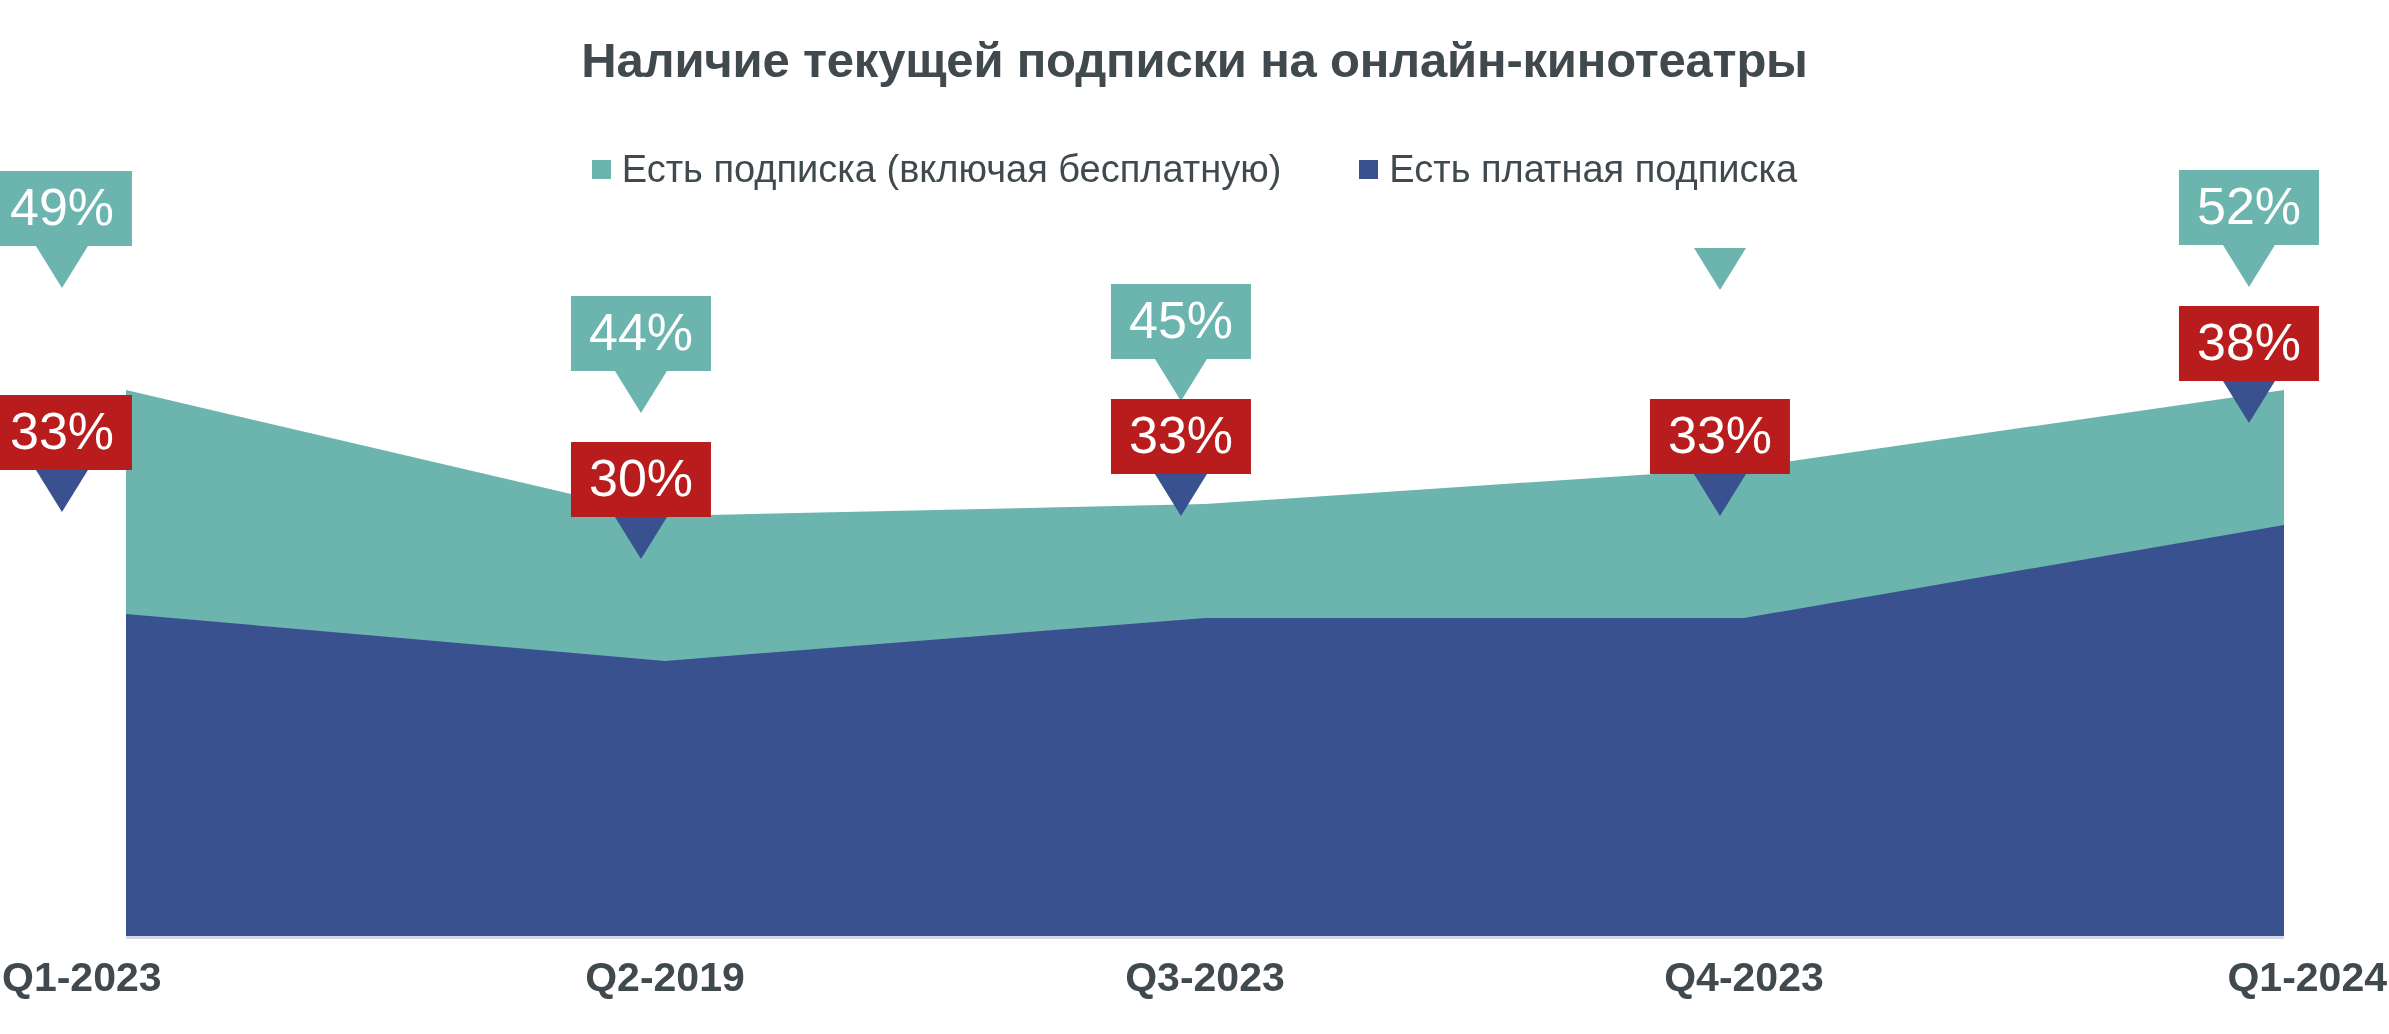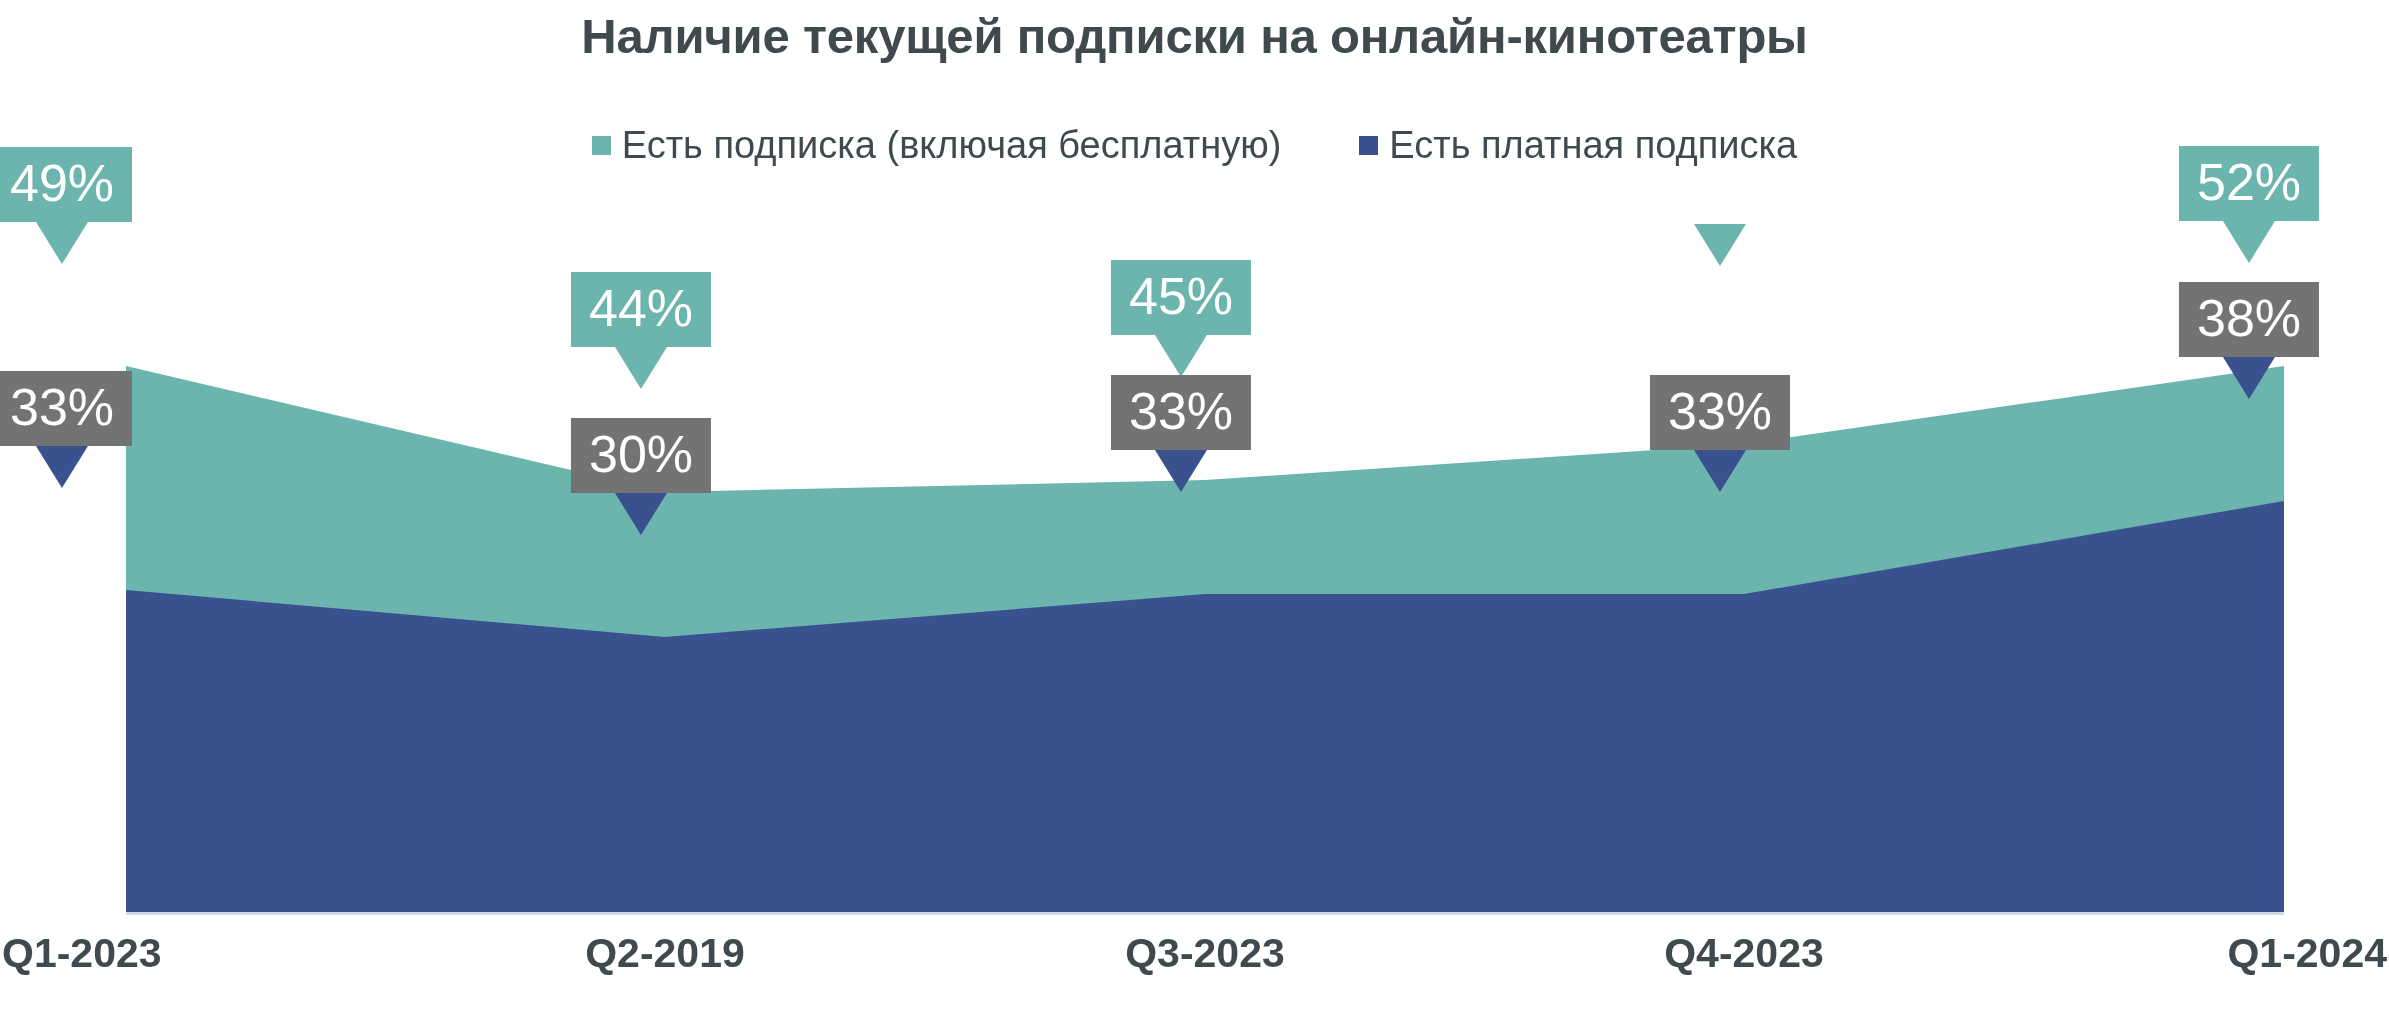--- a/index.html
+++ b/index.html
@@ -11,20 +11,21 @@
     width: 2389px;
     height: 1034px;
     position: relative;
     overflow: hidden;
     font-family: "Liberation Sans", sans-serif;
   }
 
   #chart-root {
     position: absolute;
     inset: 0;
+    margin-top: 24px;
   }
 
   
   #chart-title {
     position: absolute;
     top: 8px;
     left: 0;
     width: 2389px;
     text-align: center;
     font-size: 49px;
@@ -93,21 +94,21 @@
   }
   .callout-tail {
     width: 0;
     height: 0;
     margin: 0 auto;
     border-left: 26px solid transparent;
     border-right: 26px solid transparent;
   }
   .callout.teal .callout-box { background: #6bb5ae; }
   .callout.teal .callout-tail { border-top: 42px solid #6bb5ae; }
-  .callout.navy .callout-box { background: #737373; }
+  .callout.navy .callout-box { background: #b91c1c; }
   .callout.navy .callout-tail { border-top: 42px solid #3a5190; }
 
   
   #x-axis-line {
     position: absolute;
     left: 126px;
     top: 912px;
     width: 2158px;
     height: 3px;
     background: #d3d8e8;

